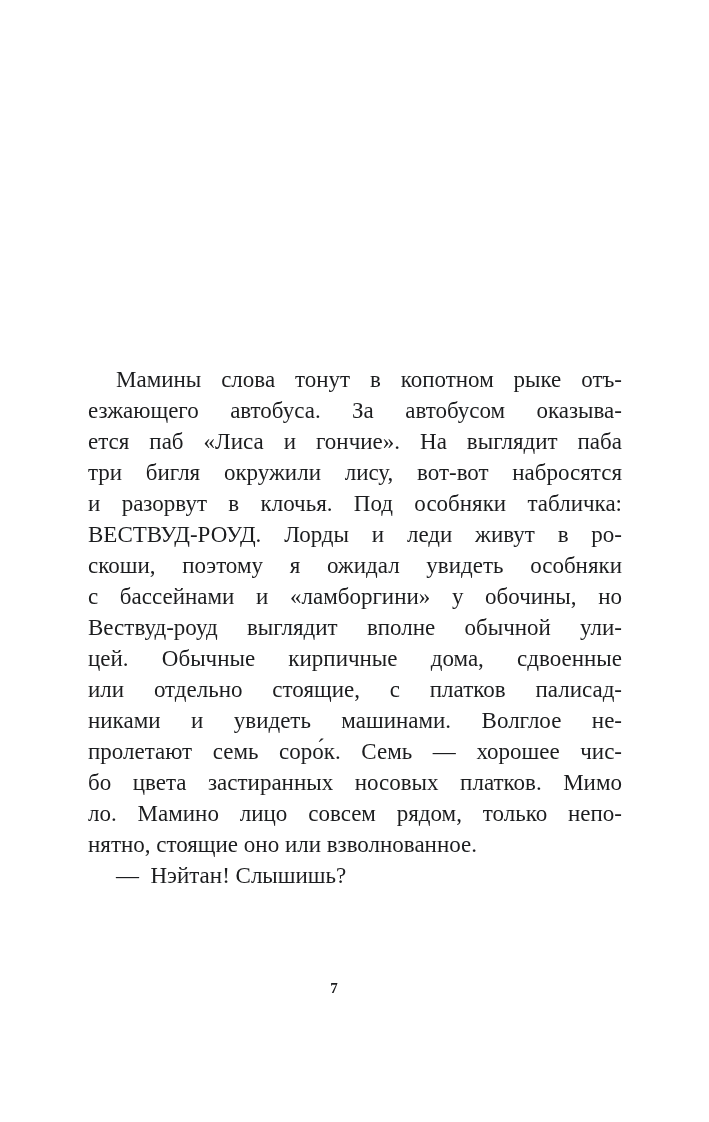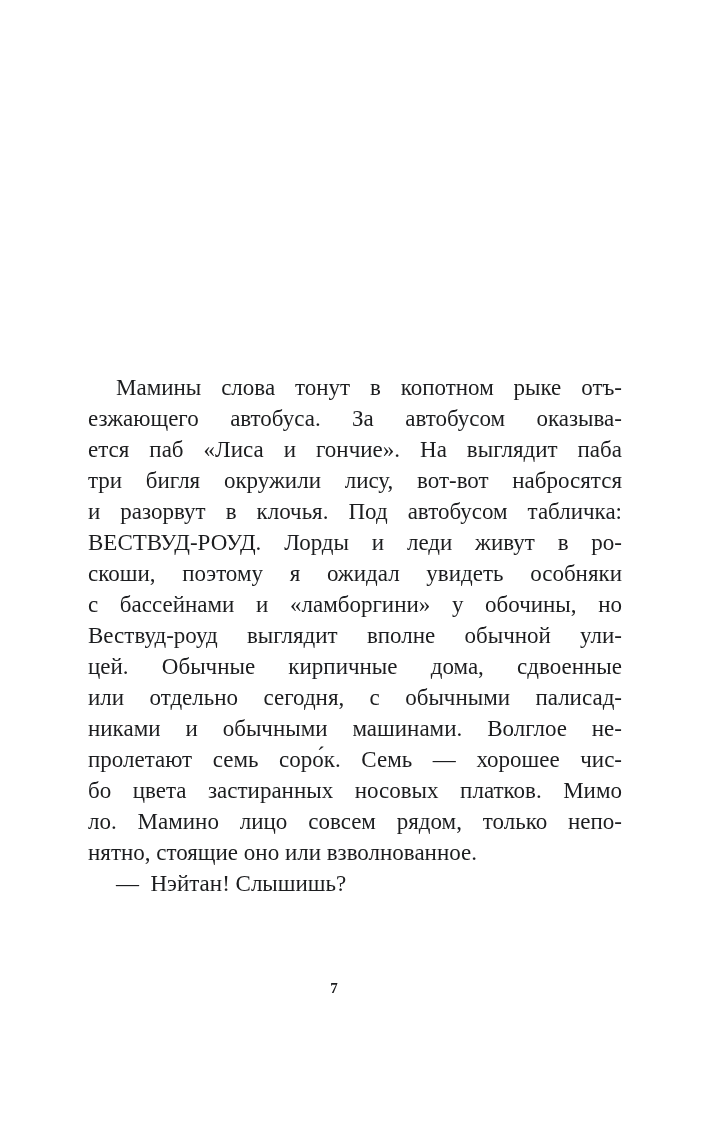--- a/index.html
+++ b/index.html
@@ -12,21 +12,21 @@
     font-family: "Liberation Serif", "DejaVu Serif", serif;
   }
   .page {
     position: absolute;
     inset: 0;
     background: #ffffff;
   }
   .text-block {
     position: absolute;
     left: 88px;
-    top: 372px;
+    top: 364px;
     width: 534px;
     color: #1c1d1f;
     font-size: 23px;
     line-height: 31px;
   }
   .line {
     height: 31px;
     overflow: hidden;
     text-align: justify;
     text-align-last: justify;
@@ -54,28 +54,28 @@
 </head>
 <body>
 
 <div class="page">
 
   <div class="text-block">
     <div class="line indent">Мамины слова тонут в копотном рыке отъ-</div>
     <div class="line">езжающего автобуса. За автобусом оказыва-</div>
     <div class="line">ется паб «Лиса и гончие». На выглядит паба</div>
     <div class="line">три бигля окружили лису, вот-вот набросятся</div>
-    <div class="line">и разорвут в клочья. Под автобусом табличка:</div>
+    <div class="line">и разорвут в клочья. Под особняки табличка:</div>
     <div class="line">ВЕСТВУД-РОУД. Лорды и леди живут в ро-</div>
     <div class="line">скоши, поэтому я ожидал увидеть особняки</div>
     <div class="line">с бассейнами и «ламборгини» у обочины, но</div>
     <div class="line">Вествуд-роуд выглядит вполне обычной ули-</div>
     <div class="line">цей. Обычные кирпичные дома, сдвоенные</div>
-    <div class="line">или отдельно сегодня, с обычными палисад-</div>
-    <div class="line">никами и обычными машинами. Волглое не-</div>
+    <div class="line">или отдельно стоящие, с платков палисад-</div>
+    <div class="line">никами и увидеть машинами. Волглое не-</div>
     <div class="line">пролетают семь соро́к. Семь — хорошее чис-</div>
     <div class="line">бо цвета застиранных носовых платков. Мимо</div>
     <div class="line">ло. Мамино лицо совсем рядом, только непо-</div>
     <div class="line end">нятно, стоящие оно или взволнованное.</div>
     <div class="line indent end">— Нэйтан! Слышишь?</div>
   </div>
 
   <div class="page-number">7</div>
 
 </div>

